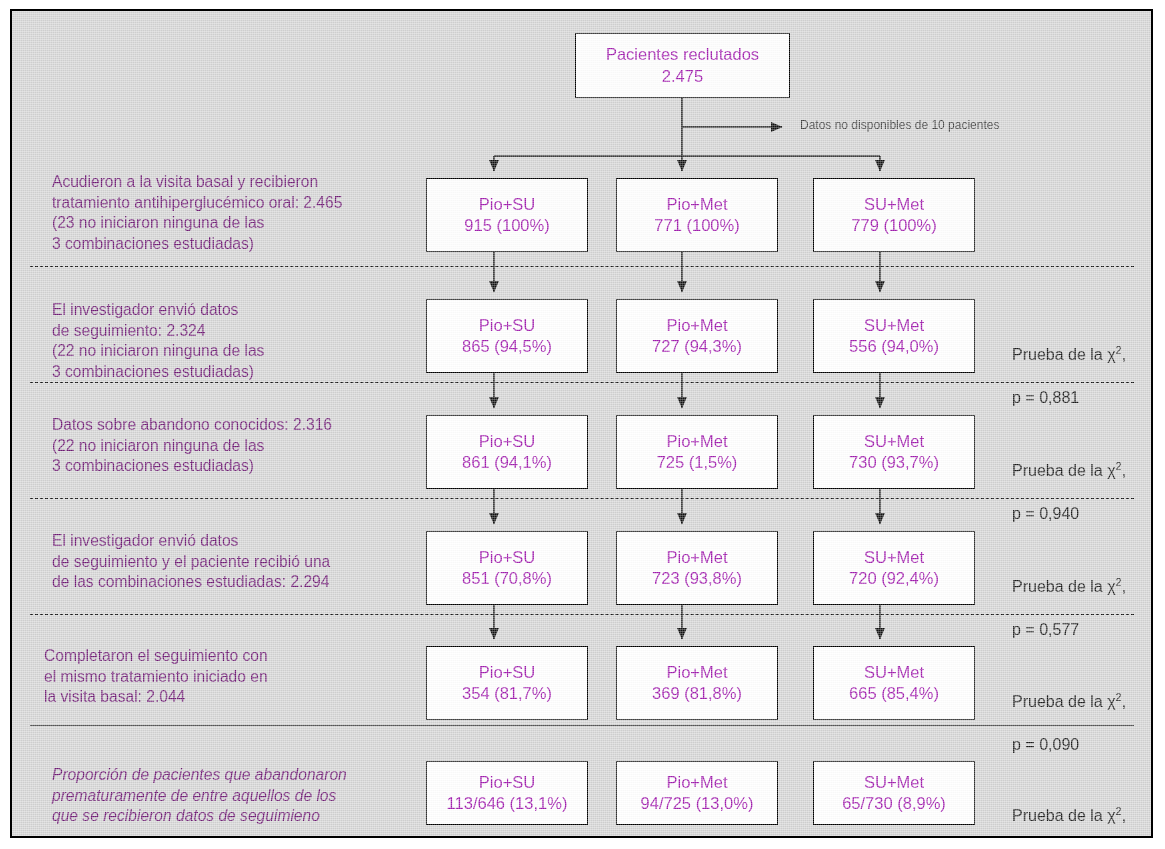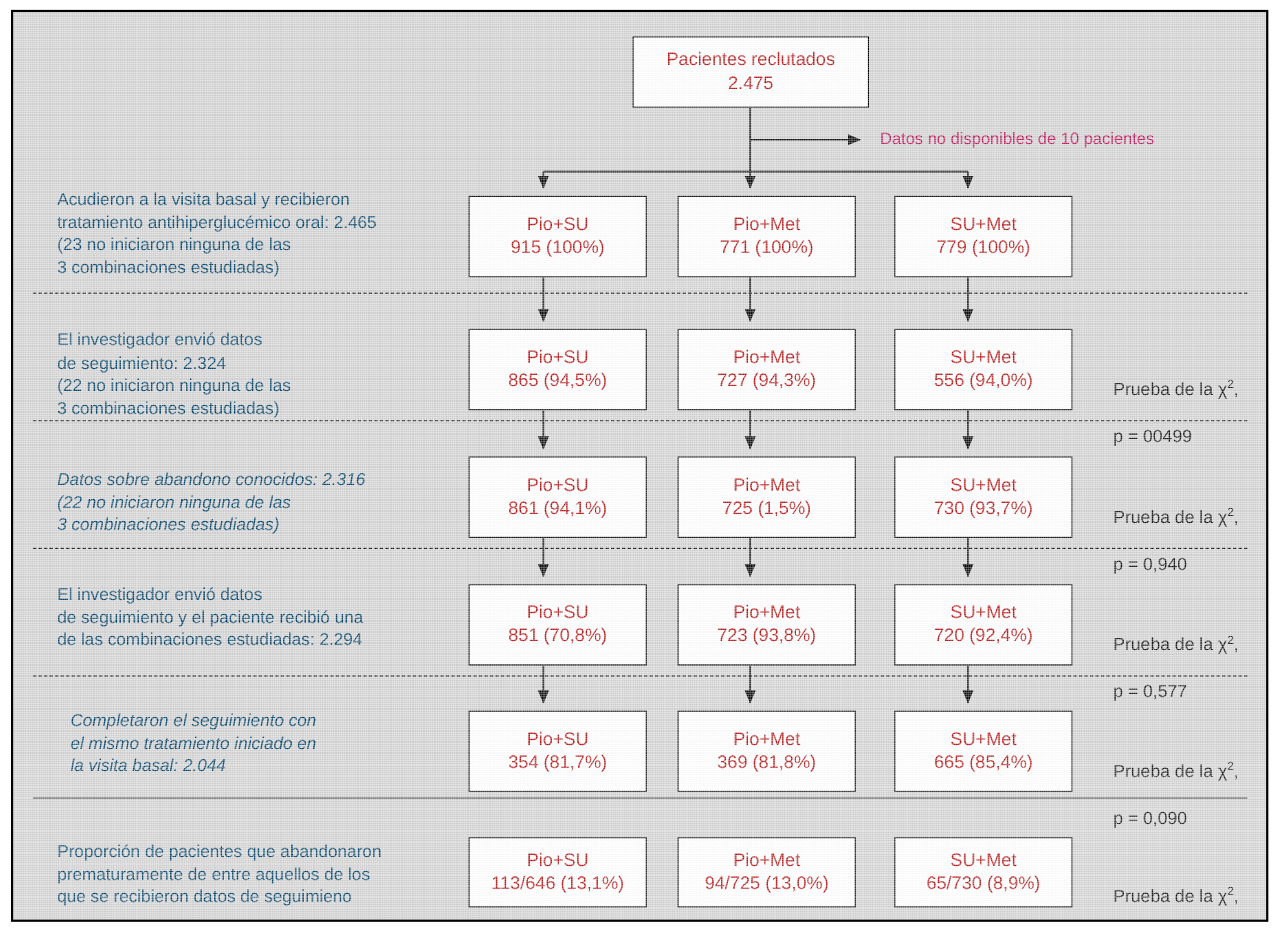--- a/index.html
+++ b/index.html
@@ -42,52 +42,52 @@
     position: absolute;
     background: #ffffff;
     border: 1.6px solid #000000;
     box-sizing: border-box;
     display: flex;
     flex-direction: column;
     align-items: center;
     justify-content: center;
     font-size: 16.5px;
     line-height: 1.28;
-    color: #b91c1c;
+    color: #a21caf;
     text-align: center;
     white-space: nowrap;
   }
   .node .n-title { display: block; }
   .node .n-value { display: block; }
 
   
   .desc {
     position: absolute;
     font-size: 15.6px;
     line-height: 1.33;
-    color: #0c4a6e;
+    color: #701a75;
     white-space: pre-line;
   }
 
   
   .stat {
     position: absolute;
     font-size: 16px;
     line-height: 1.33;
     color: #1a1a1a;
     white-space: pre-line;
   }
   .stat .chi { font-style: normal; }
   .stat sup { font-size: 0.68em; }
 
   
   .annot {
     position: absolute;
-    font-size: 15px;
-    color: #be185d;
+    font-size: 12px;
+    color: #404040;
     white-space: nowrap;
   }
 
   
   .divider-dashed {
     position: absolute;
     height: 0;
     border-top: 1.7px dashed #1a1a1a;
   }
   .divider-solid {
@@ -189,24 +189,24 @@
     <span class="n-title">Pio+Met</span>
     <span class="n-value">727 (94,3%)</span>
   </div>
   <div class="node" style="left:801px; top:288px; width:162px; height:74px;">
     <span class="n-title">SU+Met</span>
     <span class="n-value">556 (94,0%)</span>
   </div>
 
   <div class="stat" style="left:1000px; top:311px;">
     <span>Prueba de la </span><i class="chi">χ</i><sup>2</sup><span>,</span><br>
-    <span>p = 00499</span>
-  </div>
-
-  <div class="desc" style="left:40px; top:416px; width:360px;font-style:italic;">Datos sobre abandono conocidos: 2.316
+    <span>p = 0,881</span>
+  </div>
+
+  <div class="desc" style="left:40px; top:404px; width:360px;">Datos sobre abandono conocidos: 2.316
 (22 no iniciaron ninguna de las
 3 combinaciones estudiadas)</div>
 
   <div class="node" style="left:414px; top:404px; width:162px; height:74px;">
     <span class="n-title">Pio+SU</span>
     <span class="n-value">861 (94,1%)</span>
   </div>
   <div class="node" style="left:604px; top:404px; width:162px; height:74px;">
     <span class="n-title">Pio+Met</span>
     <span class="n-value">725 (1,5%)</span>
@@ -236,21 +236,21 @@
   <div class="node" style="left:801px; top:520px; width:162px; height:74px;">
     <span class="n-title">SU+Met</span>
     <span class="n-value">720 (92,4%)</span>
   </div>
 
   <div class="stat" style="left:1000px; top:543px;">
     <span>Prueba de la </span><i class="chi">χ</i><sup>2</sup><span>,</span><br>
     <span>p = 0,577</span>
   </div>
 
-  <div class="desc" style="left:52px; top:635px; width:360px;font-style:italic;">Completaron el seguimiento con
+  <div class="desc" style="left:32px; top:635px; width:360px;">Completaron el seguimiento con
 el mismo tratamiento iniciado en
 la visita basal: 2.044</div>
 
   <div class="node" style="left:414px; top:635px; width:162px; height:74px;">
     <span class="n-title">Pio+SU</span>
     <span class="n-value">354 (81,7%)</span>
   </div>
   <div class="node" style="left:604px; top:635px; width:162px; height:74px;">
     <span class="n-title">Pio+Met</span>
     <span class="n-value">369 (81,8%)</span>
@@ -258,21 +258,21 @@
   <div class="node" style="left:801px; top:635px; width:162px; height:74px;">
     <span class="n-title">SU+Met</span>
     <span class="n-value">665 (85,4%)</span>
   </div>
 
   <div class="stat" style="left:1000px; top:658px;">
     <span>Prueba de la </span><i class="chi">χ</i><sup>2</sup><span>,</span><br>
     <span>p = 0,090</span>
   </div>
 
-  <div class="desc" style="left:40px; top:754px; width:380px;">Proporción de pacientes que abandonaron
+  <div class="desc" style="left:40px; top:754px; width:380px;font-style:italic;">Proporción de pacientes que abandonaron
 prematuramente de entre aquellos de los
 que se recibieron datos de seguimieno</div>
 
   <div class="node" style="left:414px; top:750px; width:162px; height:64px;">
     <span class="n-title">Pio+SU</span>
     <span class="n-value">113/646 (13,1%)</span>
   </div>
   <div class="node" style="left:604px; top:750px; width:162px; height:64px;">
     <span class="n-title">Pio+Met</span>
     <span class="n-value">94/725 (13,0%)</span>

